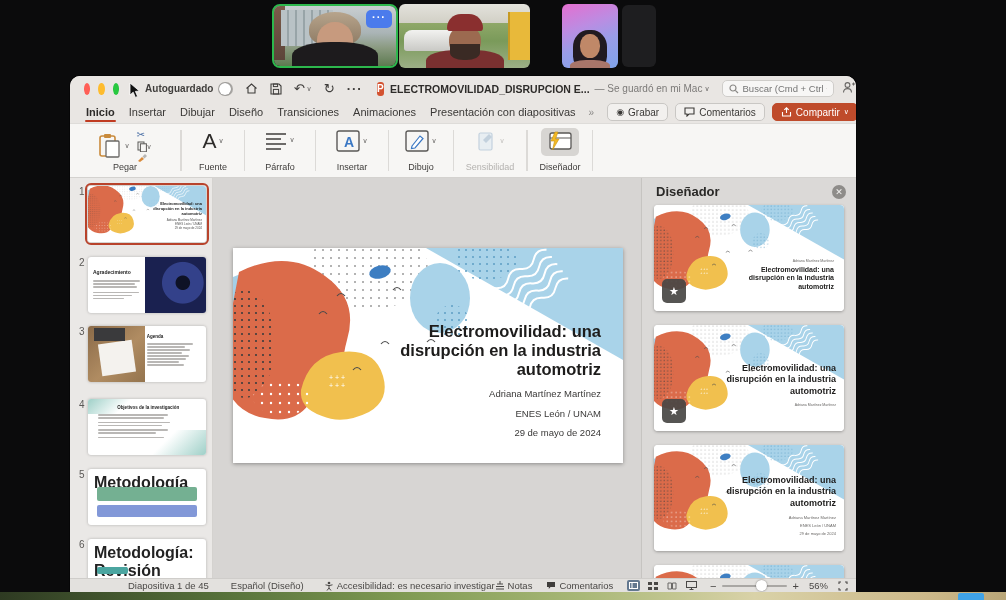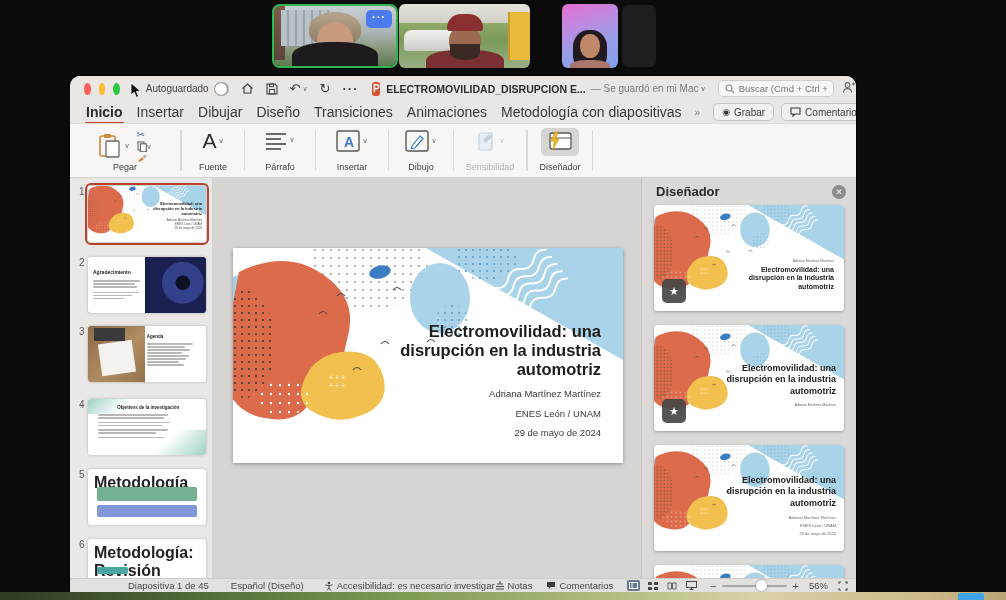--- a/index.html
+++ b/index.html
@@ -37,34 +37,34 @@
   .v3-top { position:absolute; left:50%; bottom:-6px; width:40px; height:14px; margin-left:-20px; border-radius:40% 40% 0 0; background:#a8766a; }
   .vid-empty { position:absolute; left:622px; top:5px; width:34px; height:62px; background:#1e1e20; border-radius:6px; }
 
   
   .ppt { position:absolute; left:70px; top:76px; width:786px; height:516px; background:#f4f2f0; border-radius:10px 10px 0 0; overflow:hidden; box-shadow:0 0 0 1px rgba(0,0,0,.4); }
 
   .titlebar { position:absolute; left:0; top:0; right:0; height:25px; background:#e9e6e3; display:flex; align-items:center; font-size:10px; color:#4a4846; }
   .tl { width:12px; height:12px; border-radius:50%; margin-right:8px; }
   .tl.r { background:#ff5f57; margin-left:14px; } .tl.y { background:#febc2e; } .tl.g { background:#28c840; }
   .cursor-arrow { position:relative; width:12px; height:16px; margin:4px 2px 0 2px; }
-  .autosave-label { margin:0 5px 0 2px; color:#3f3d3b; }
+  .autosave-label { margin:0 5px 0 2px; color:#3f3d3b;font-weight:bold; }
   .toggle { width:27px; height:14px; border-radius:7px; background:#aaa8a5; position:relative; }
   .toggle .knob { position:absolute; left:1px; top:1px; width:12px; height:12px; border-radius:50%; background:#fff; box-shadow:0 0 1px rgba(0,0,0,.5); }
   .tb-ic { margin-left:12px; color:#3f3d3b; font-size:13px; line-height:13px; display:inline-flex; align-items:center; }
   .tb-chev { font-size:7px; color:#6a6866; margin-left:2px; }
   .ppt-appicon { width:14px; height:14px; border-radius:3px; background:#d35230; color:#fff; font-size:10px; font-weight:bold; text-align:center; line-height:14px; margin-left:14px; }
   .doc-title { margin-left:6px; font-size:10.5px; color:#2e2c2a; font-weight:bold; white-space:nowrap; }
   .doc-saved { margin-left:5px; font-size:10px; color:#7c7a78; white-space:nowrap; }
   .searchbox { margin-left:12px; width:200px; height:17px; background:#f7f6f5; border:1px solid #cfcdca; border-radius:5px; display:flex; align-items:center; padding:0 6px; }
   .searchbox input { border:0; outline:0; background:transparent; font-size:9.5px; color:#8a8886; width:100%; font-family:inherit; }
   .share-contact { margin-left:8px; }
 
   .tabsrow { position:absolute; left:0; top:25px; right:0; height:22px; background:#e9e6e3; display:flex; align-items:center; padding:0 8px 0 15px; }
-  .tab { font-size:14px; color:#3a3836; margin-right:12px; padding:3px 1px; position:relative; white-space:nowrap; }
+  .tab { font-size:11px; color:#3a3836; margin-right:12px; padding:3px 1px; position:relative; white-space:nowrap; }
   .tab.active { font-weight:bold; color:#2e2c2a; }
   .tab.active::after { content:""; position:absolute; left:0; right:0; bottom:-1px; height:2px; background:#c03b21; border-radius:1px; }
   .tab-more { font-size:10px; color:#8a8886; margin-right:6px; }
   .tr-btn { display:flex; align-items:center; gap:4px; height:18px; padding:0 8px; border:1px solid #c9c7c4; border-radius:5px; background:#f2f0ee; font-size:10px; color:#3a3836; margin-left:7px; white-space:nowrap; }
   .tr-btn.share { background:#bf4b2b; border-color:#bf4b2b; color:#fff; }
   .tr-spacer { flex:1; }
 
   .ribbon { position:absolute; left:0; top:47px; right:0; height:55px; background:#f7f6f4; border-top:1px solid #dedcd9; border-bottom:1px solid #d4d2cf; display:flex; align-items:stretch; }
   .rgroup { display:flex; flex-direction:column; align-items:center; justify-content:flex-start; padding-top:6px; position:relative; }
   .rgroup .lbl { font-size:9px; color:#3f3d3b; margin-top:auto; margin-bottom:5px; text-align:center; line-height:1.15; }
@@ -252,21 +252,21 @@
       </span>
     </div>
 
     <div class="tabsrow">
       <span class="tab active">Inicio</span>
       <span class="tab">Insertar</span>
       <span class="tab">Dibujar</span>
       <span class="tab">Diseño</span>
       <span class="tab">Transiciones</span>
       <span class="tab">Animaciones</span>
-      <span class="tab">Metodología con diapositivas</span>
+      <span class="tab">Presentación con diapositivas</span>
       <span class="tab-more">»</span>
       <span class="tr-spacer"></span>
       <span class="tr-btn">
         <span style="font-size:9px">◉</span>
         <span>Grabar</span>
       </span>
       <span class="tr-btn">
         <svg width="11" height="10" viewBox="0 0 11 10">
             <path d="M1 1 H10 V7 H5 L3 9 V7 H1 Z" fill="none" stroke="#3a3836" stroke-width="1.1"></path>
           </svg>

